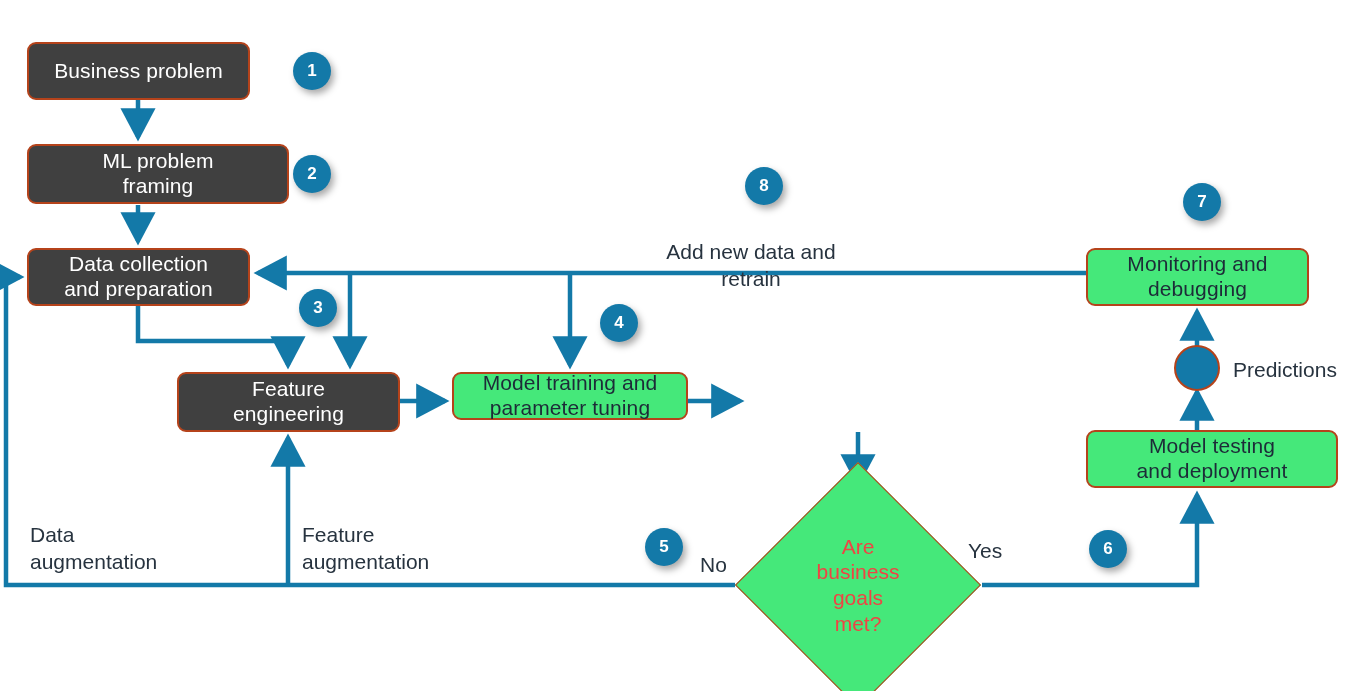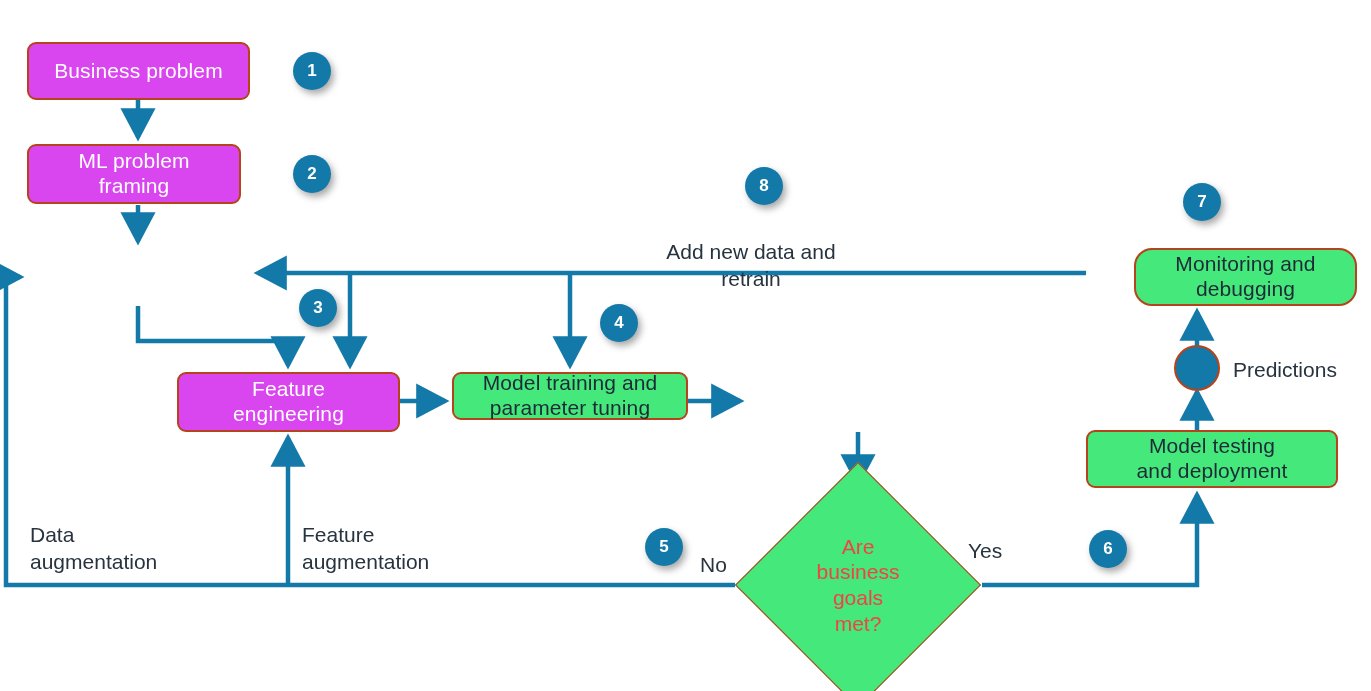--- a/index.html
+++ b/index.html
@@ -25,21 +25,21 @@
     justify-content:center;
     text-align:center;
     border-radius:9px;
     border:2px solid #b5431b;
     line-height:1.18;
     letter-spacing:.1px;
     white-space:pre-line;
     z-index:3;
   }
   .node.dark{
-    background:#d946ef;
+    background:#404040;
     color:#ffffff;
     font-size:21px;
   }
   .node.green{
     background:#45e87a;
     color:#1d2b38;
     font-size:21px;
   }
 
   
@@ -137,43 +137,45 @@
 
       <path d="M1197,430 L1197,392" marker-end="url(#ah)"></path>
 
       <path d="M1197,346 L1197,312" marker-end="url(#ah)"></path>
 
     </g>
   </svg>
 
   <div class="node dark" style="left:27px;top:42px;width:223px;height:58px;">Business problem</div>
 
-  <div class="node dark" style="left:27px;top:144px;width:214px;height:60px;">ML problem
+  <div class="node dark" style="left:27px;top:144px;width:262px;height:60px;">ML problem
 framing</div>
 
+  <div class="node dark" style="left:27px;top:248px;width:223px;height:58px;">Data collection
+and preparation</div>
 
   <div class="node dark" style="left:177px;top:372px;width:223px;height:60px;">Feature
 engineering</div>
 
   <div class="node green" style="left:452px;top:372px;width:236px;height:48px;">Model training and
 parameter tuning</div>
 
 
   <div class="diamond-wrap" style="left:771px;top:498px;width:174px;height:174px;">
     <div class="diamond-shape"></div>
     <div class="diamond-label">Are
 business
 goals
 met?</div>
   </div>
 
   <div class="node green" style="left:1086px;top:430px;width:252px;height:58px;">Model testing
 and deployment</div>
 
-  <div class="node green" style="left:1134px;top:248px;width:223px;height:58px;border-radius:18px;">Monitoring and
+  <div class="node green" style="left:1086px;top:248px;width:223px;height:58px;">Monitoring and
 debugging</div>
 
   <div class="circle-node" style="left:1174px;top:345px;width:46px;height:46px;"></div>
 
   <div class="label center" style="left:616px;top:211px;width:270px;">Add new data and
 retrain</div>
 
   <div class="label" style="left:1233px;top:356px;">Predictions</div>
 
   <div class="label" style="left:30px;top:521px;">Data

